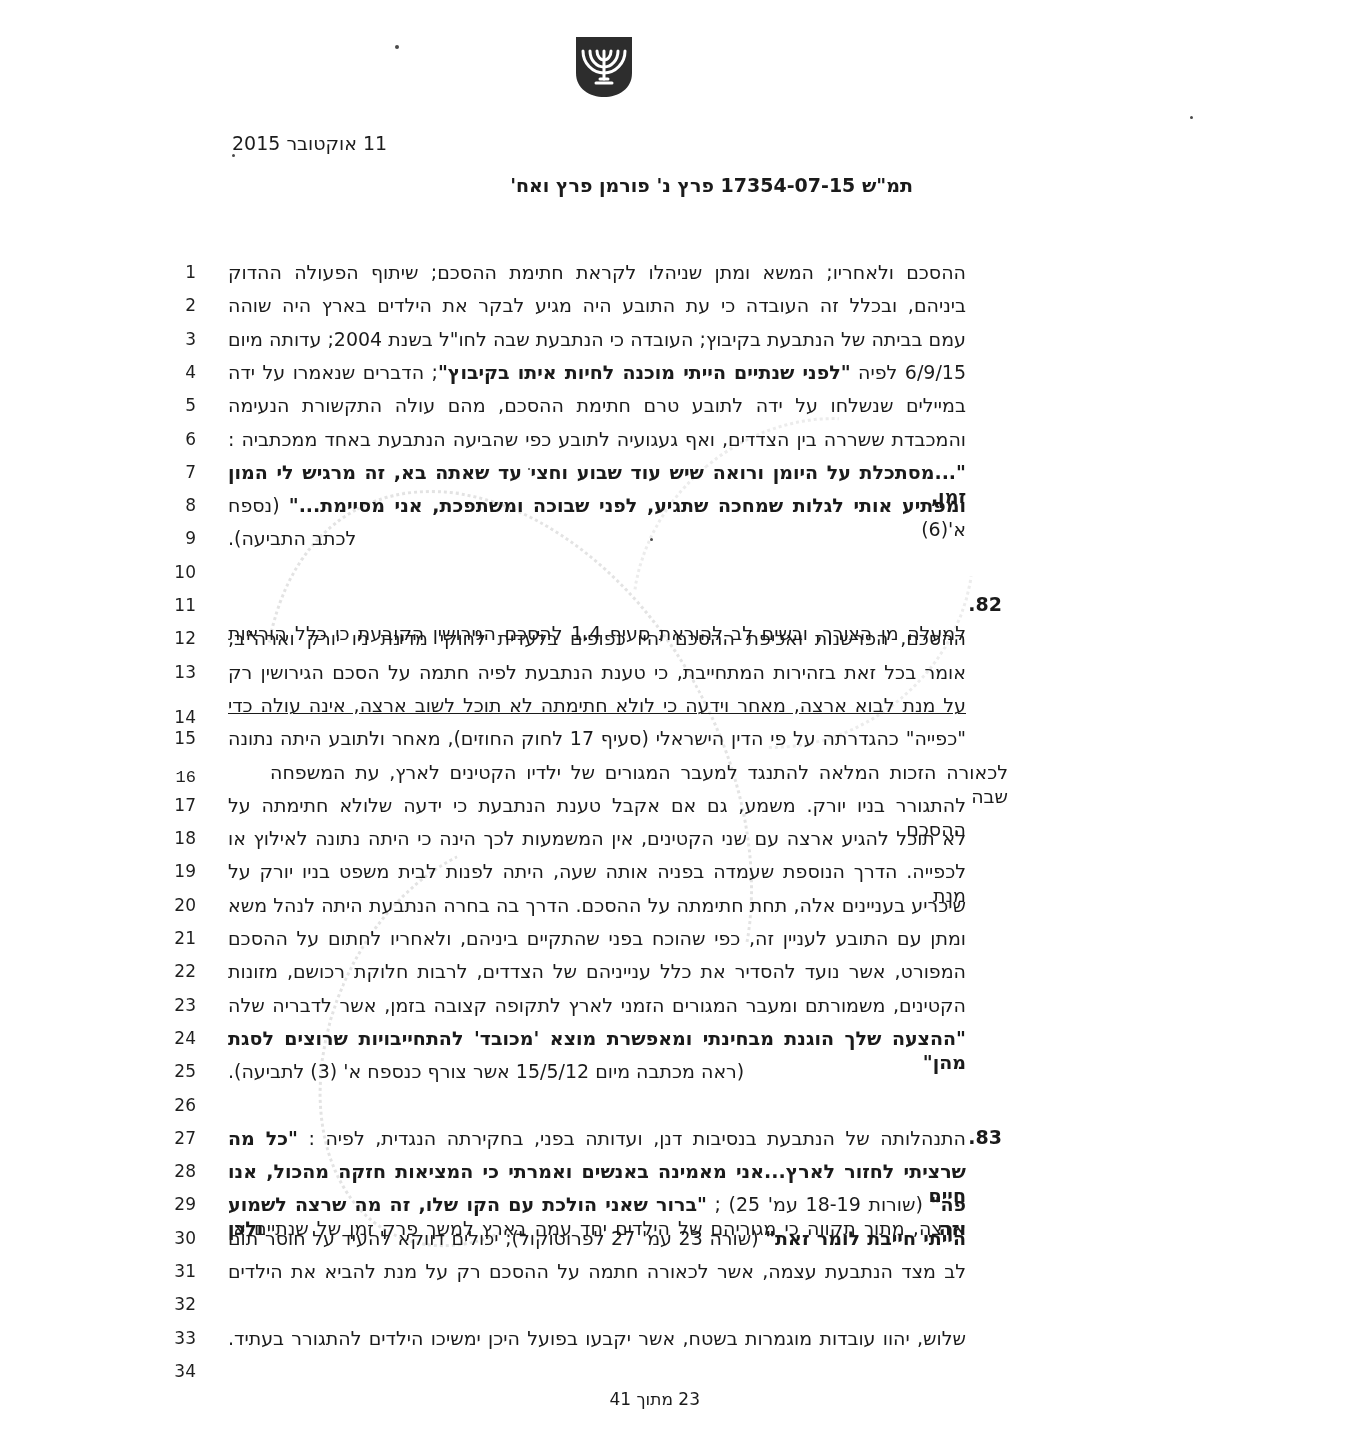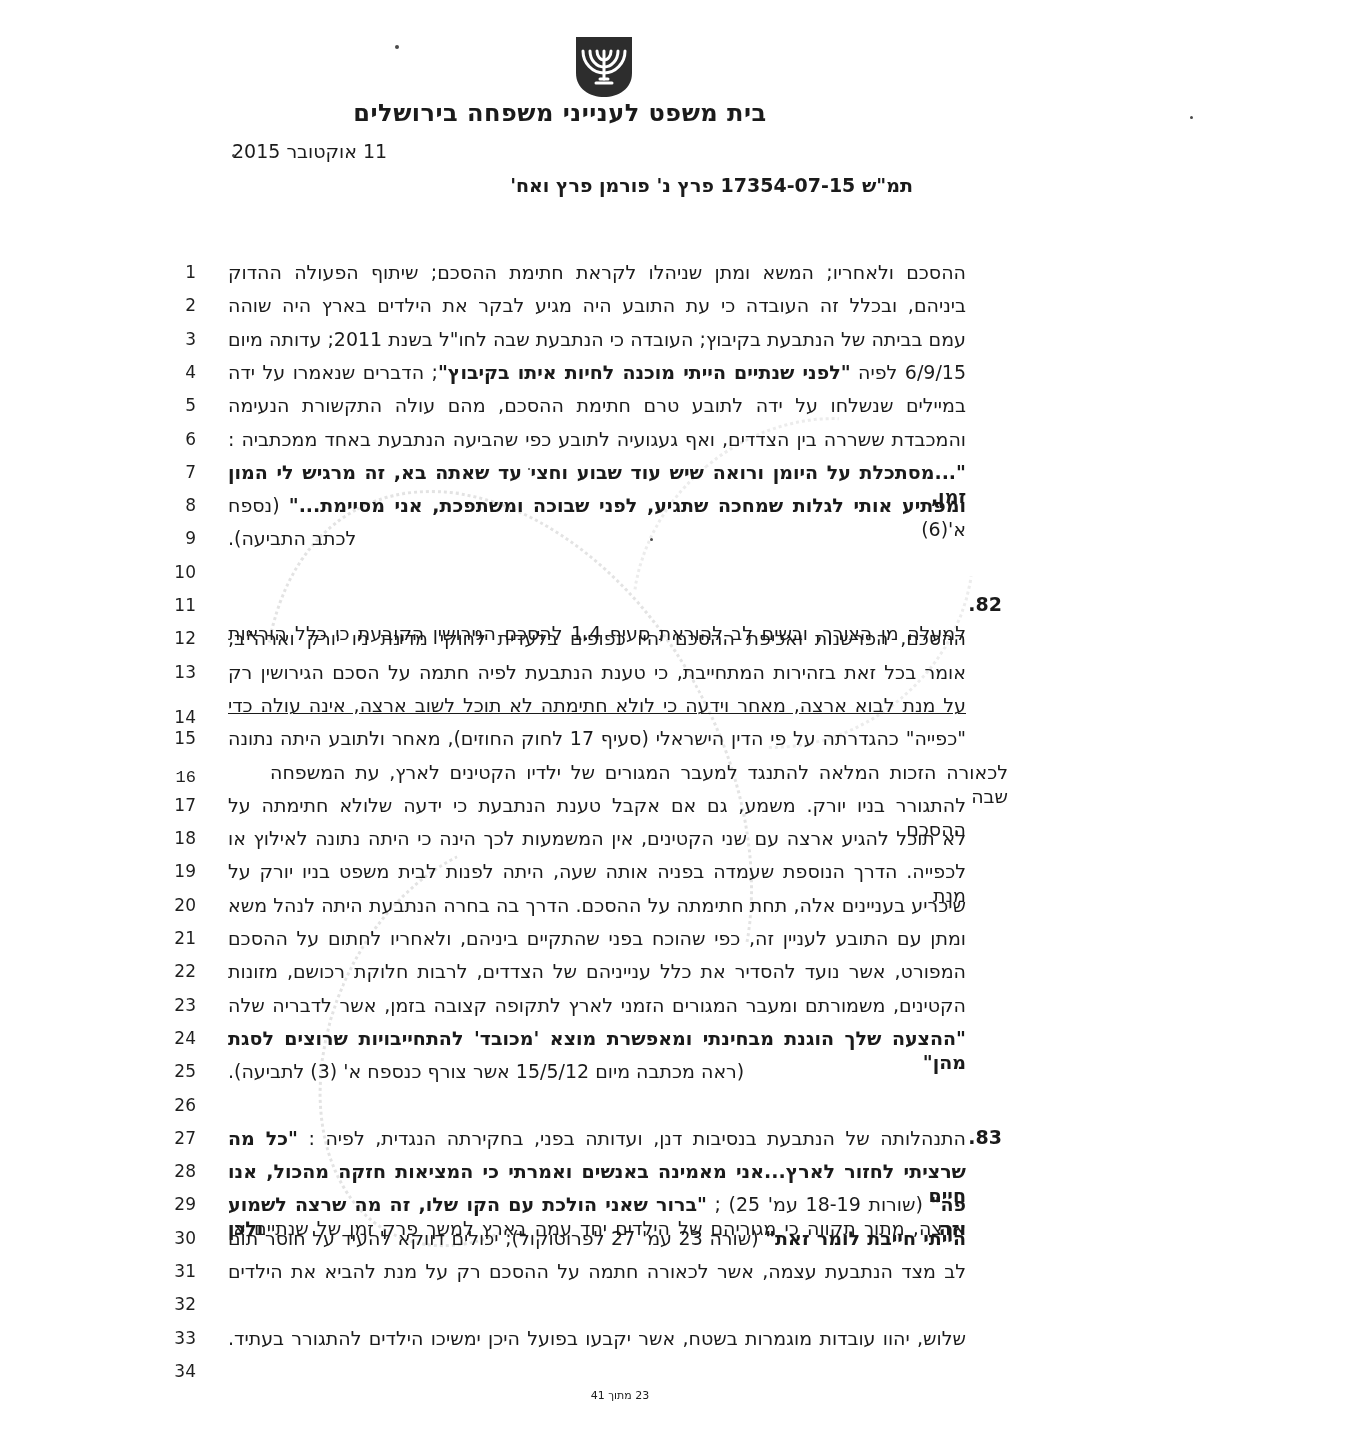--- a/index.html
+++ b/index.html
@@ -12,21 +12,21 @@
     color:#1b1b1b;
     overflow:hidden;
   }
   
   .emblem{position:absolute;left:570px;top:33px;width:68px;height:68px;opacity:.92;}
   .court-title{
     position:absolute;left:330px;top:99px;width:460px;
     text-align:center;direction:rtl;
     font-size:24px;font-weight:700;letter-spacing:.5px;white-space:nowrap;
   }
-  .doc-date{position:absolute;left:232px;top:140px;font-size:19px;direction:rtl;white-space:nowrap;}
+  .doc-date{position:absolute;left:232px;top:132px;font-size:19px;direction:rtl;white-space:nowrap;}
   .case-ref{
     position:absolute;right:433px;top:174px;
     font-size:19px;font-weight:700;direction:rtl;white-space:nowrap;
   }
   
   .tline{
     position:absolute;left:228px;width:738px;
     direction:rtl;text-align:justify;text-align-last:justify;
     font-size:19px;line-height:24px;height:26px;overflow:visible;
   }
@@ -36,21 +36,21 @@
     position:absolute;left:152px;width:44px;text-align:right;
     font-size:17px;color:#1f1f1f;direction:ltr;
   }
   .pmark{
     position:absolute;left:960px;width:42px;text-align:right;
     font-size:19px;font-weight:600;direction:ltr;
   }
   
   .page-footer{
     position:absolute;left:540px;top:1389px;width:160px;
-    text-align:center;font-size:11px;direction:rtl;
+    font-size:17px;direction:rtl;
   }
   
   .speck{position:absolute;background:#4a4a4a;border-radius:50%;}
   .wm-arc{
     position:absolute;border:3px dotted rgba(80,80,80,.16);
     border-radius:50%;pointer-events:none;
   }
   .wm-arc.a1{left:290px;top:470px;width:430px;height:640px;transform:rotate(-28deg);
     border-left-color:transparent;border-bottom-color:transparent;}
   .wm-arc.a2{left:330px;top:830px;width:300px;height:420px;transform:rotate(24deg);
@@ -70,21 +70,20 @@
         <path d="M17 9 V23"></path>
         <path d="M13.5 9 a3.5 4.5 0 0 0 7 0"></path>
         <path d="M10 9 a7 8 0 0 0 14 0"></path>
         <path d="M6.5 9 a10.5 11 0 0 0 21 0"></path>
         <path d="M13 25 h8"></path>
         <path d="M15 23 h4"></path>
       </g>
     </svg>
   </div>
 
-  <div class="court-title">בית משפט לענייני משפחה בירושלים</div>
   <div class="doc-date">11 אוקטובר 2015</div>
   <div class="case-ref">תמ"ש 17354-07-15 פרץ נ' פורמן פרץ ואח'</div>
 
   <div class="wm-arc a1"></div>
   <div class="wm-arc a2"></div>
   <div class="wm-arc a3"></div>
   <div class="speck" style="left:395px;top:45px;width:4px;height:4px;"></div>
   <div class="speck" style="left:1190px;top:116px;width:3px;height:3px;"></div>
   <div class="speck" style="left:232px;top:154px;width:3px;height:3px;"></div>
   <div class="speck" style="left:650px;top:538px;width:3px;height:3px;"></div>
@@ -123,21 +122,21 @@
       <div class="lnum" style="top: 1227.7px;">30</div>
       <div class="lnum" style="top: 1261px;">31</div>
       <div class="lnum" style="top: 1294.3px;">32</div>
       <div class="lnum" style="top: 1327.6px;">33</div>
       <div class="lnum" style="top: 1360.9px;">34</div>
     </div>
 
   <div id="textcol">
       <div class="tline" style="top: 260px;"><span>ההסכם ולאחריו; המשא ומתן שניהלו לקראת חתימת ההסכם; שיתוף הפעולה ההדוק</span></div>
       <div class="tline" style="top: 293.3px;"><span>ביניהם, ובכלל זה העובדה כי עת התובע היה מגיע לבקר את הילדים בארץ היה שוהה</span></div>
-      <div class="tline" style="top: 326.6px;"><span>עמם בביתה של הנתבעת בקיבוץ; העובדה כי הנתבעת שבה לחו"ל בשנת 2011; עדותה מיום</span></div>
+      <div class="tline" style="top: 326.6px;"><span>עמם בביתה של הנתבעת בקיבוץ; העובדה כי הנתבעת שבה לחו"ל בשנת 2004; עדותה מיום</span></div>
       <div class="tline" style="top: 359.9px;"><span>6/9/15 לפיה </span><span class="b">"לפני שנתיים הייתי מוכנה לחיות איתו בקיבוץ"</span><span>; הדברים שנאמרו על ידה</span></div>
       <div class="tline" style="top: 393.2px;"><span>במיילים שנשלחו על ידה לתובע טרם חתימת ההסכם, מהם עולה התקשורת הנעימה</span></div>
       <div class="tline" style="top: 426.5px;"><span>והמכבדת ששררה בין הצדדים, ואף געגועיה לתובע כפי שהביעה הנתבעת באחד ממכתביה :</span></div>
       <div class="tline" style="top: 459.8px;"><span class="b">"...מסתכלת על היומן ורואה שיש עוד שבוע וחצי עד שאתה בא, זה מרגיש לי המון זמן,</span></div>
       <div class="tline" style="top: 493.1px;"><span class="b">ומפתיע אותי לגלות שמחכה שתגיע, לפני שבוכה ומשתפכת, אני מסיימת..."</span><span> (נספח א'(6)</span></div>
       <div class="tline tl-left" style="top: 526.4px;"><span>לכתב התביעה).</span></div>
       <div class="tline" style="top: 559.7px;"></div>
       <div class="tline" style="top: 593px; margin-top: 28px;"><span>למעלה מן הצורך, ובשים לב להוראת סעיף 1.4 להסכם הגירושין הקובעת כי כלל הוראות</span></div>
       <div class="tline" style="top: 626.3px;"><span>ההסכם, הפרשנות ואכיפת ההסכם יהיו כפופים בלעדית לחוקי מדינת ניו יורק וארה"ב,</span></div>
       <div class="tline" style="top: 659.6px;"><span>אומר בכל זאת בזהירות המתחייבת, כי טענת הנתבעת לפיה חתמה על הסכם הגירושין רק</span></div>

